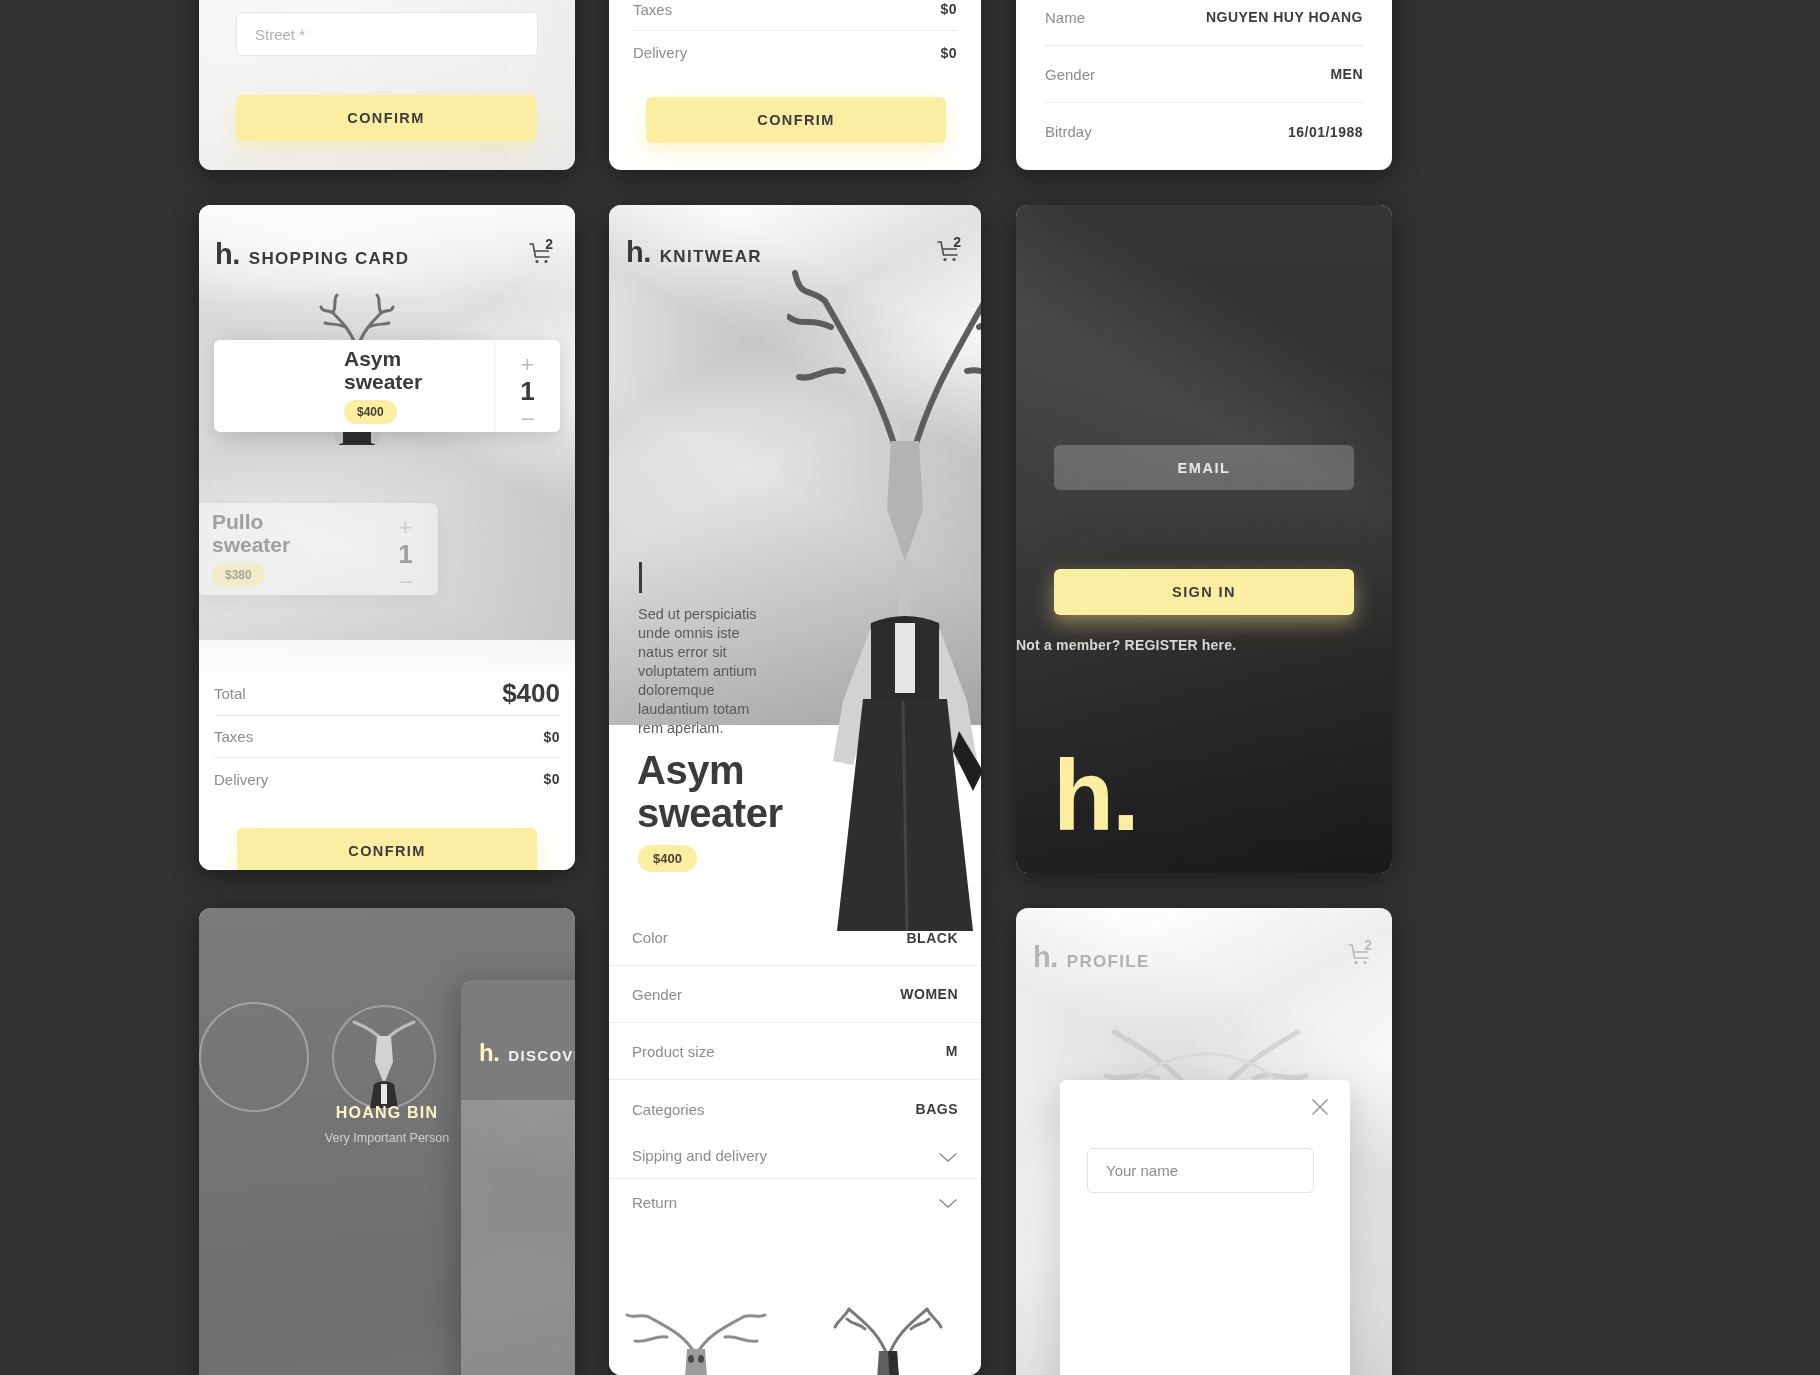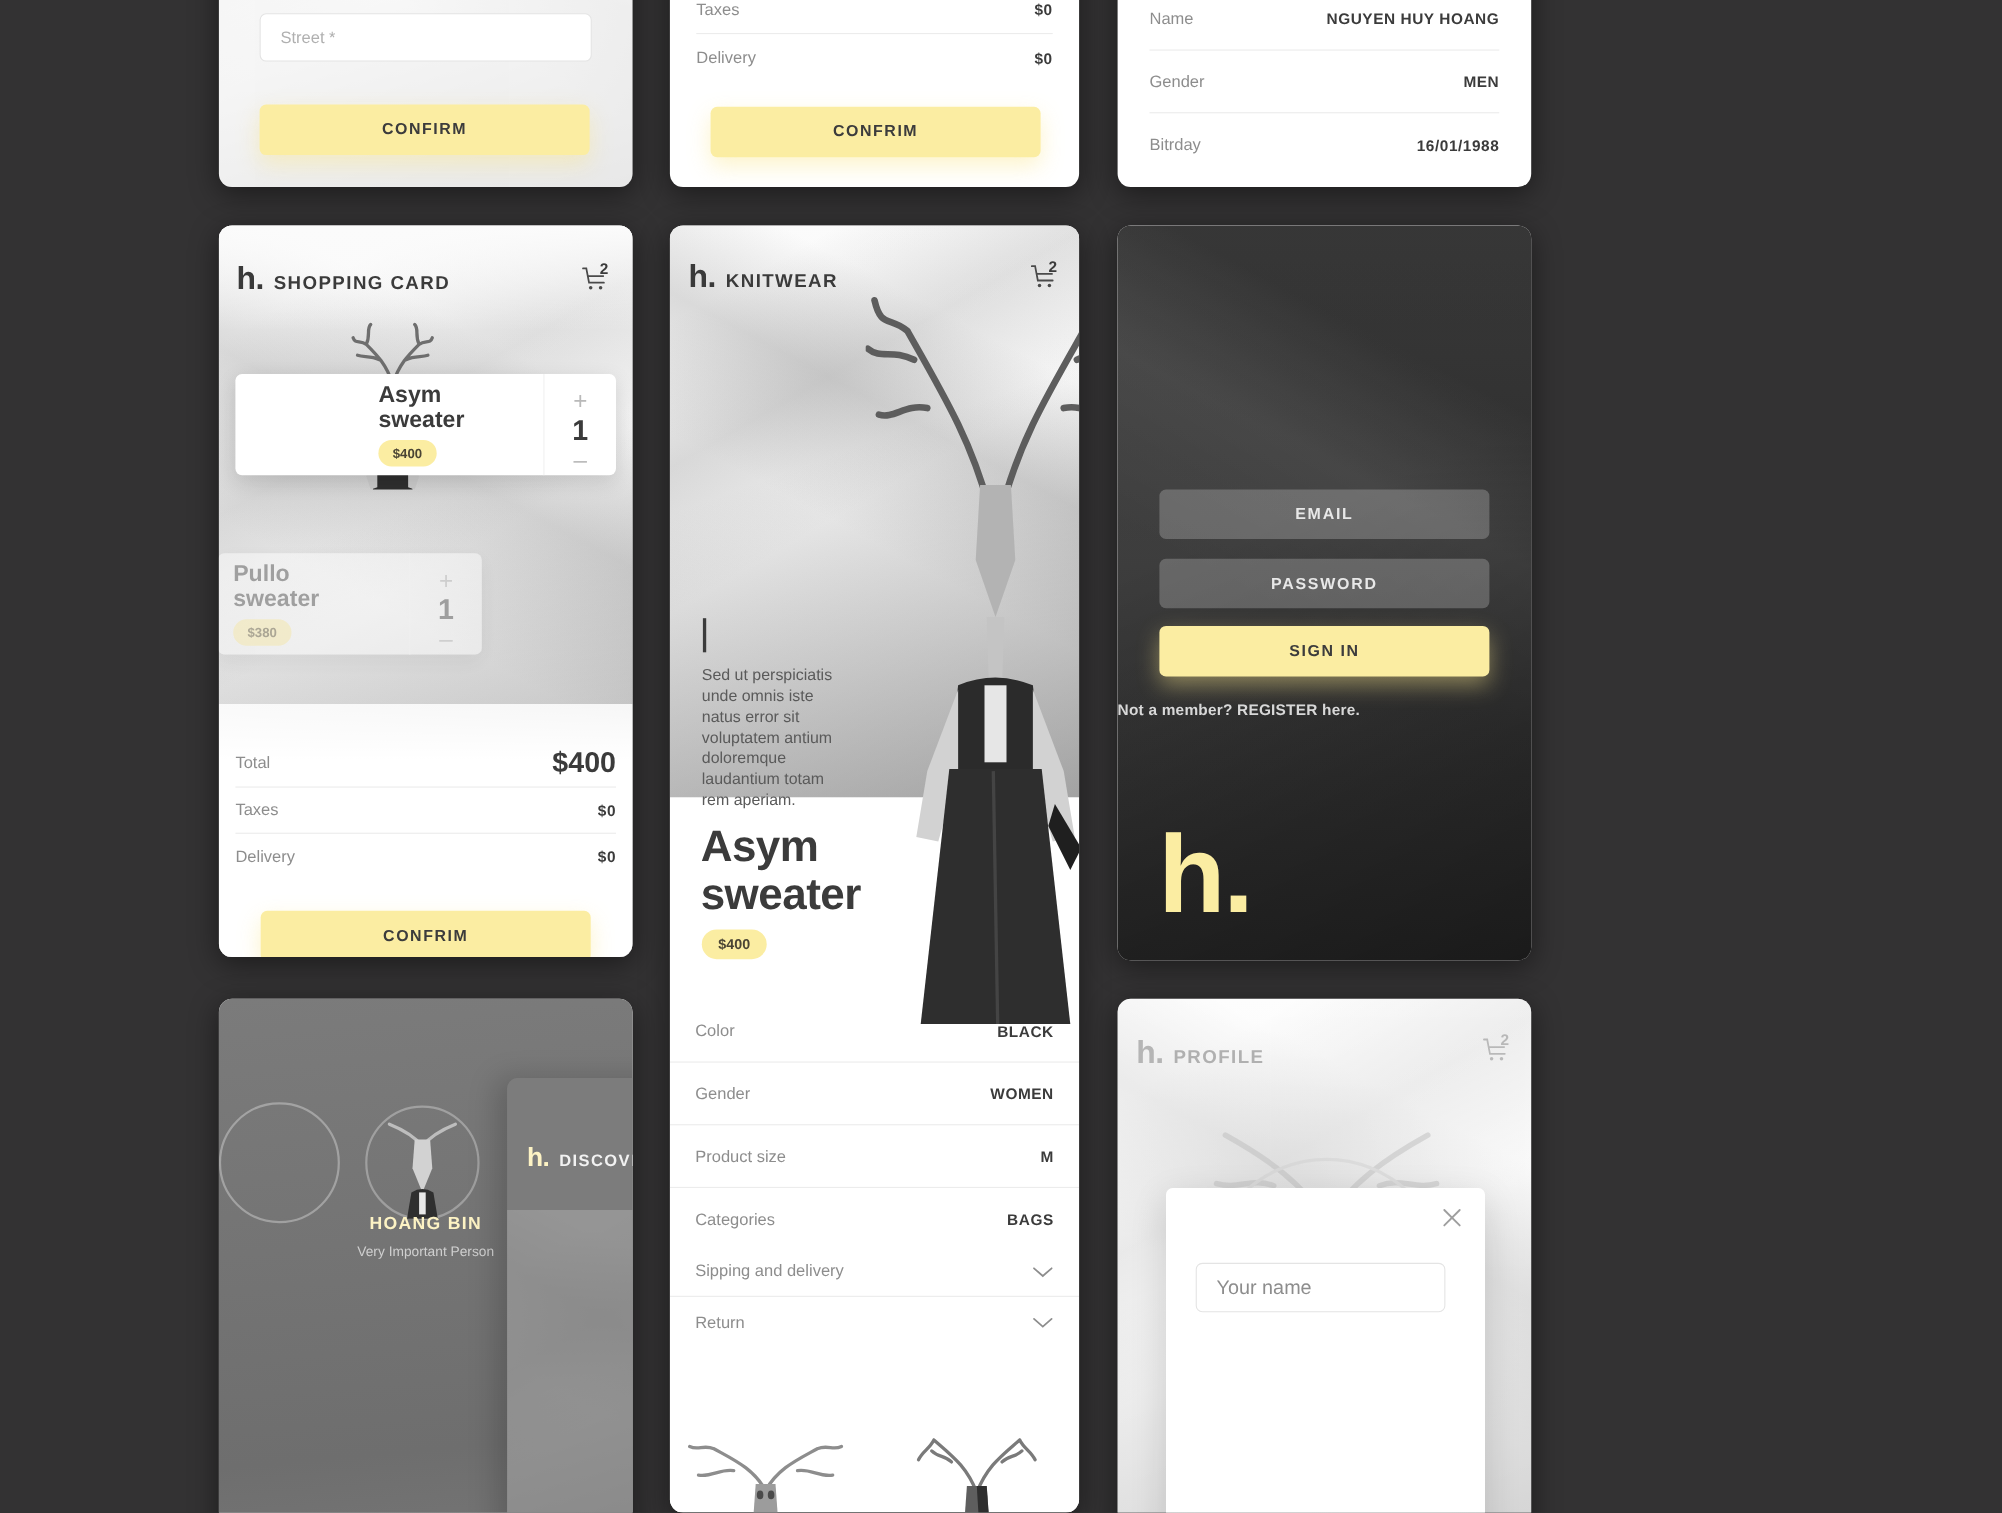--- a/index.html
+++ b/index.html
@@ -353,21 +353,20 @@
         <path d="M66 58 L84 58 L86 86 L75 112 L64 86 Z" fill="#5e5e5e"></path>
         <path d="M75 58 L84 58 L86 86 L78 108 Z" fill="#2e2e2e"></path>
       </svg>
     </div>
   </div>
 
   <div class="card" style="left:1016px; top:205px; width:376px; height:668px;">
     <div class="mtn dark"></div>
 
     <div class="login-input" style="position:absolute; left:38px; top:240px; width:300px; height:45px;">EMAIL</div>
-    <div class="login-input" style="position:absolute; left:38px; top:303px; width:300px; height:45px;">PASSWORD</div>
     <div class="btn-yellow" style="position:absolute; left:38px; top:364px; width:300px; height:46px;text-align:center;">SIGN IN</div>
     <div class="register-line" style="position:absolute; left:0; right:0; top:432px;">Not a member? REGISTER here.</div>
 
     <div class="big-h" style="position:absolute; left:37px; bottom:38px;">
       <span>h</span><span>.</span>
     </div>
   </div>
 
   <div class="card" style="left:199px; top:908px; width:376px; height:560px;">
     <div class="mtn flat-grey"></div>
@@ -424,17 +423,17 @@
         <path d="M104 110 L136 110 L140 170 L120 220 L100 170 Z" fill="#cecece"></path>
       </svg>
     </div>
 
     <div style="position:absolute; left:44px; top:172px; width:290px; height:400px; background:#fff; border-radius:6px; box-shadow:0 10px 34px rgba(0,0,0,.14);">
       <div style="position:absolute; right:18px; top:15px; width:24px; height:24px;">
         <svg width="24" height="24" viewBox="0 0 24 24" fill="none" stroke="#9e9e9e" stroke-width="1.7" stroke-linecap="round">
           <path d="M5 5 L19 19 M19 5 L5 19"></path>
         </svg>
       </div>
-      <div class="field" style="position:absolute; left:27px; top:68px; width:227px; height:45px; font-size:18px; color:#8d8d8d;">Your name</div>
+      <div class="field" style="position:absolute; left:27px; top:68px; width:227px; height:45px; font-size:15px; color:#8d8d8d;">Your name</div>
     </div>
   </div>
 
 </div>
 
 </body></html>

